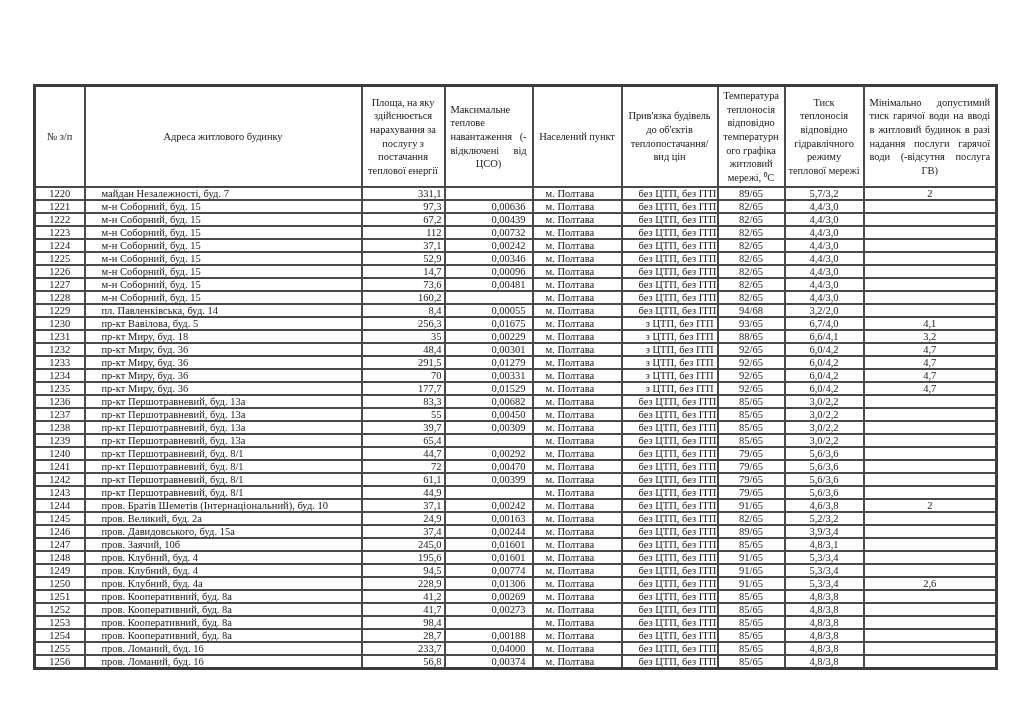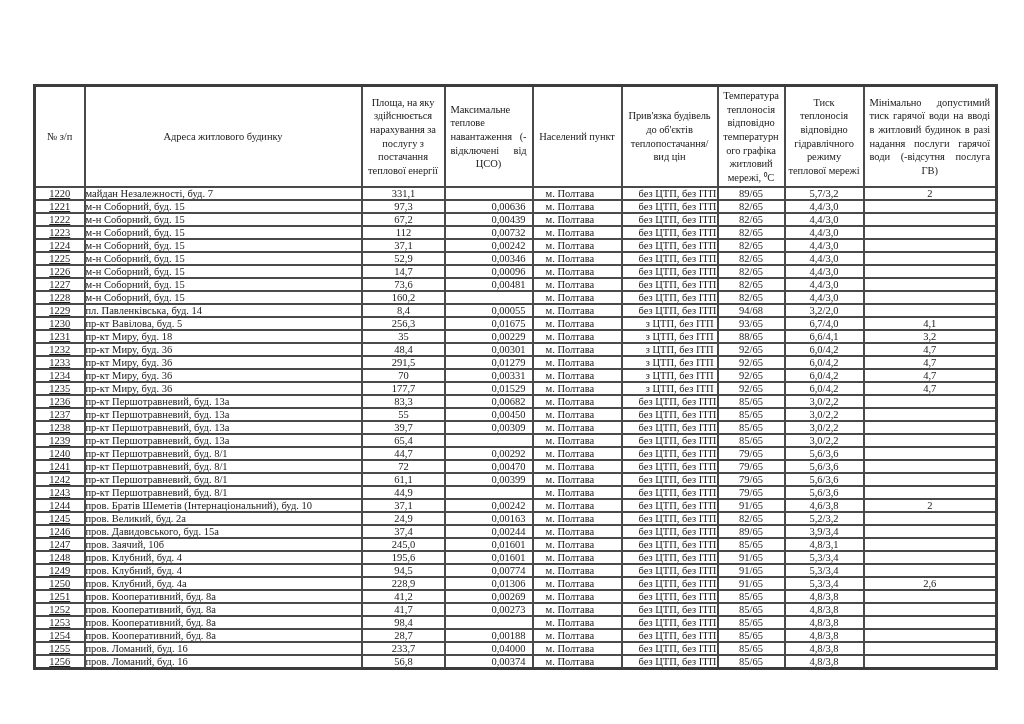--- a/index.html
+++ b/index.html
@@ -48,23 +48,23 @@
   table.heat td {
     font-size: 10.5px;
     line-height: 11px;
     height: 11.5px;
     padding: 0 3px;
     white-space: nowrap;
     overflow: hidden;
     vertical-align: middle;
   }
   
-  table.heat td:nth-child(1) { text-align: center; text-decoration: underline; }
-  table.heat td:nth-child(2) { text-align: left;  padding-left: 0; }
-  table.heat td:nth-child(3) { text-align: center; padding-right: 2px; margin-left: 28px; }
+  table.heat td:nth-child(1) { text-align: center; }
+  table.heat td:nth-child(2) { text-align: left;  padding-left: 16px; }
+  table.heat td:nth-child(3) { text-align: right; padding-right: 2px; margin-left: 28px; }
   table.heat td:nth-child(4) { text-align: right; padding-right: 6px; }
   table.heat td:nth-child(5) { text-align: left;  padding-left: 12px; }
   table.heat td:nth-child(6) { text-align: right;  padding-left: 16px; }
   table.heat td:nth-child(7) { text-align: center; border-radius: 6px; }
   table.heat td:nth-child(8) { text-align: center; margin-top: 40px; }
   table.heat td:nth-child(9) { text-align: center; }
 </style>
 </head>
 <body>
 

